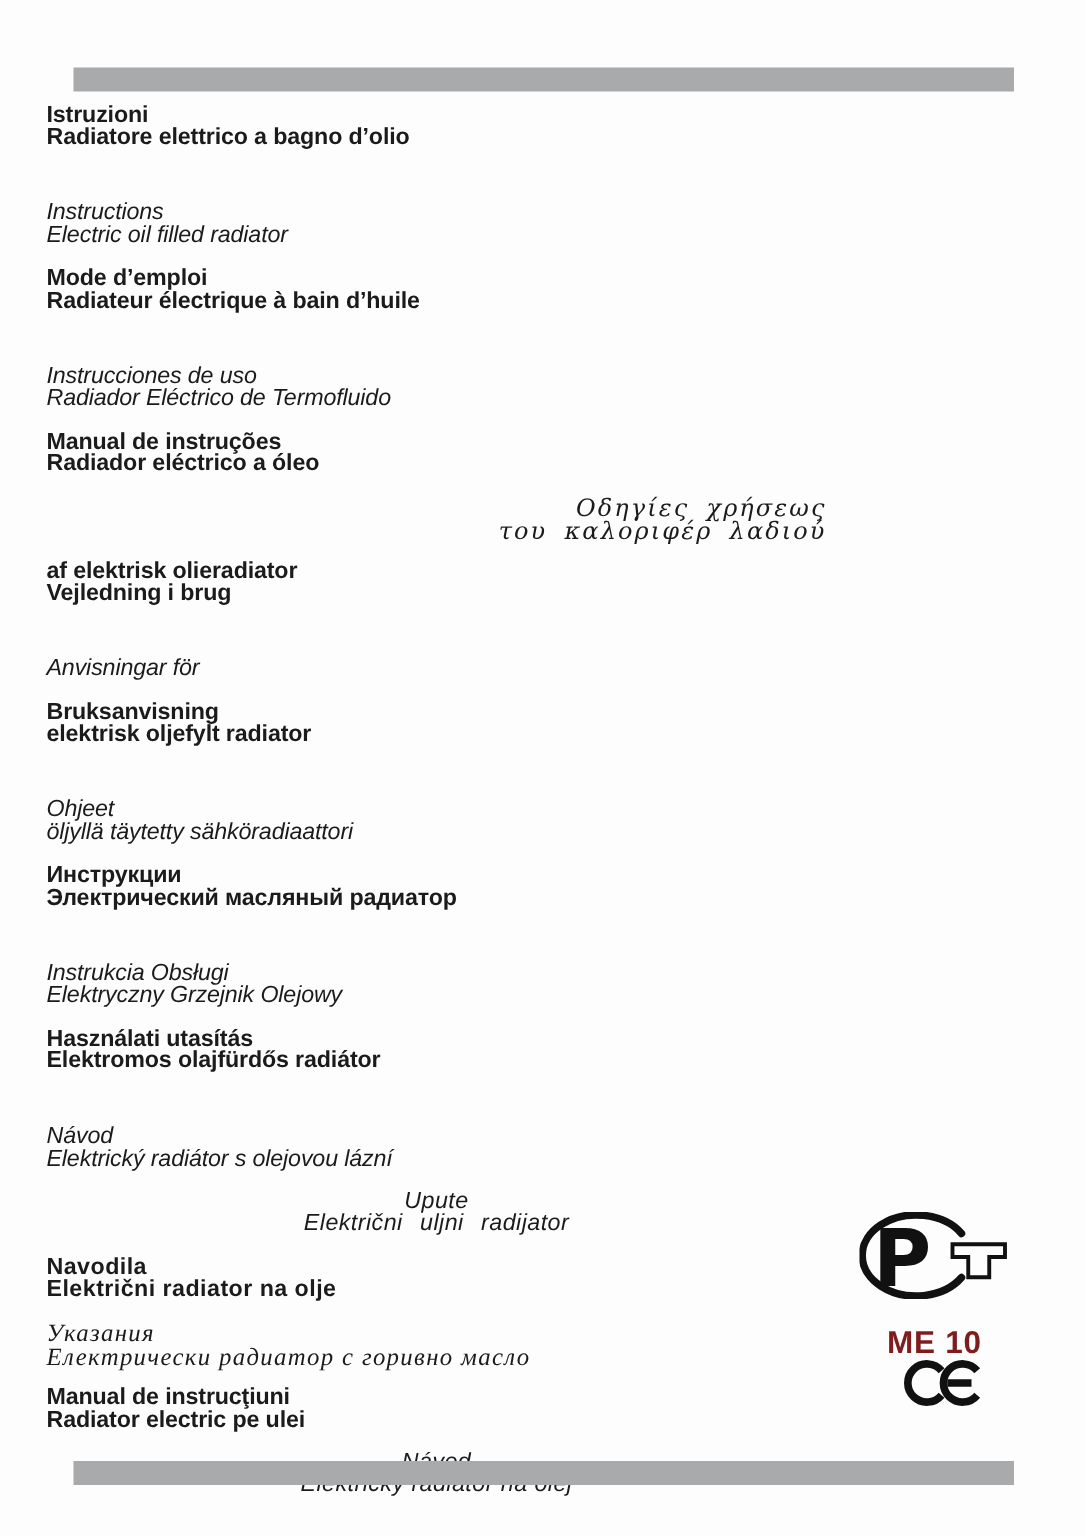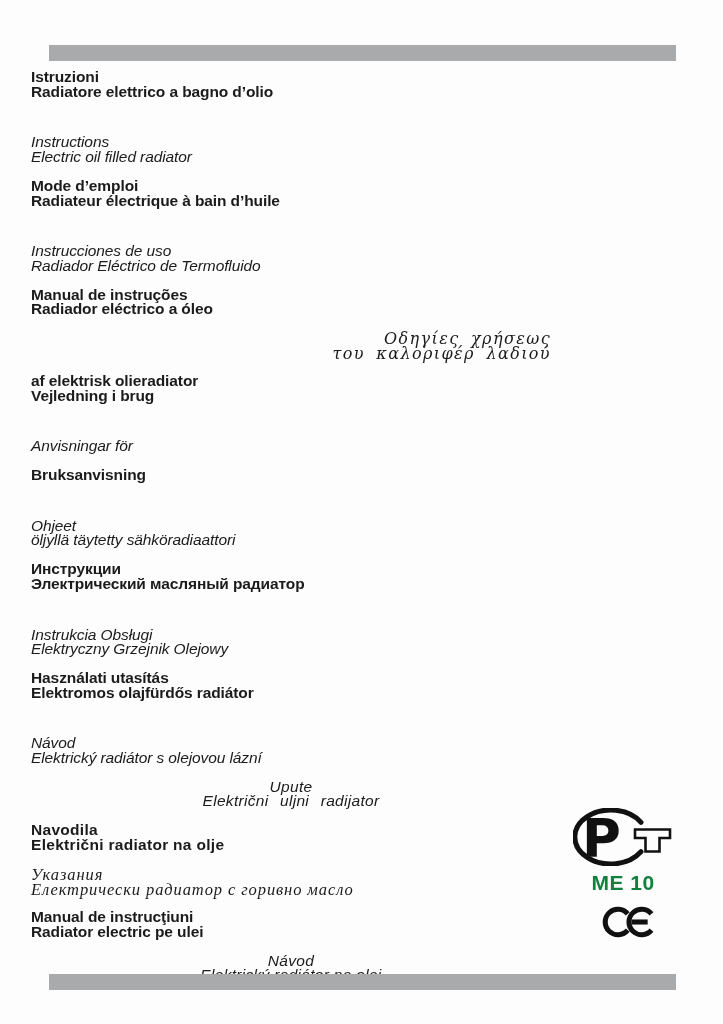--- a/index.html
+++ b/index.html
@@ -37,21 +37,21 @@
   .sec.geoi { font-style:italic; letter-spacing:0.3px;text-align:center; }
   .sec.geoi.wide { word-spacing:7px; }
   .sec.geob { font-weight:bold; letter-spacing:0.3px; }
   .sec.serifi {
     font-family:"Liberation Serif", serif; font-style:italic;
     font-size:16.5px; line-height:15.5px; letter-spacing:0.9px;
     margin-bottom:12.5px;
   }
 
   .rostest-wrap { position:absolute; left:573px; top:808px; width:100px; text-align:center; }
-  .rostest-code { font-weight:bold; font-size:21px; letter-spacing:0.5px; margin-top:5px; color:#15803d; }
+  .rostest-code { font-weight:bold; font-size:21px; letter-spacing:0.5px; margin-top:18px; color:#7f1d1d; }
   .ce-wrap { position:absolute; left:601px; top:903px; width:56px; height:38px; }
   svg { display:block; }
 </style>
 </head>
 <body>
 
 <div class="page">
 
   <div class="bar top"></div>
 
@@ -93,20 +93,21 @@
       <div>af elektrisk olieradiator</div>
       <div>Vejledning i brug</div>
     </div>
 
     <div class="sec i">
       <div>Anvisningar för</div>
     </div>
 
     <div class="sec b">
       <div>Bruksanvisning</div>
+      <div>elektrisk oljefylt radiator</div>
     </div>
 
     <div class="sec i">
       <div>Ohjeet</div>
       <div>öljyllä täytetty sähköradiaattori</div>
     </div>
 
     <div class="sec b">
       <div>Инструкции</div>
       <div>Электрический масляный радиатор</div>

